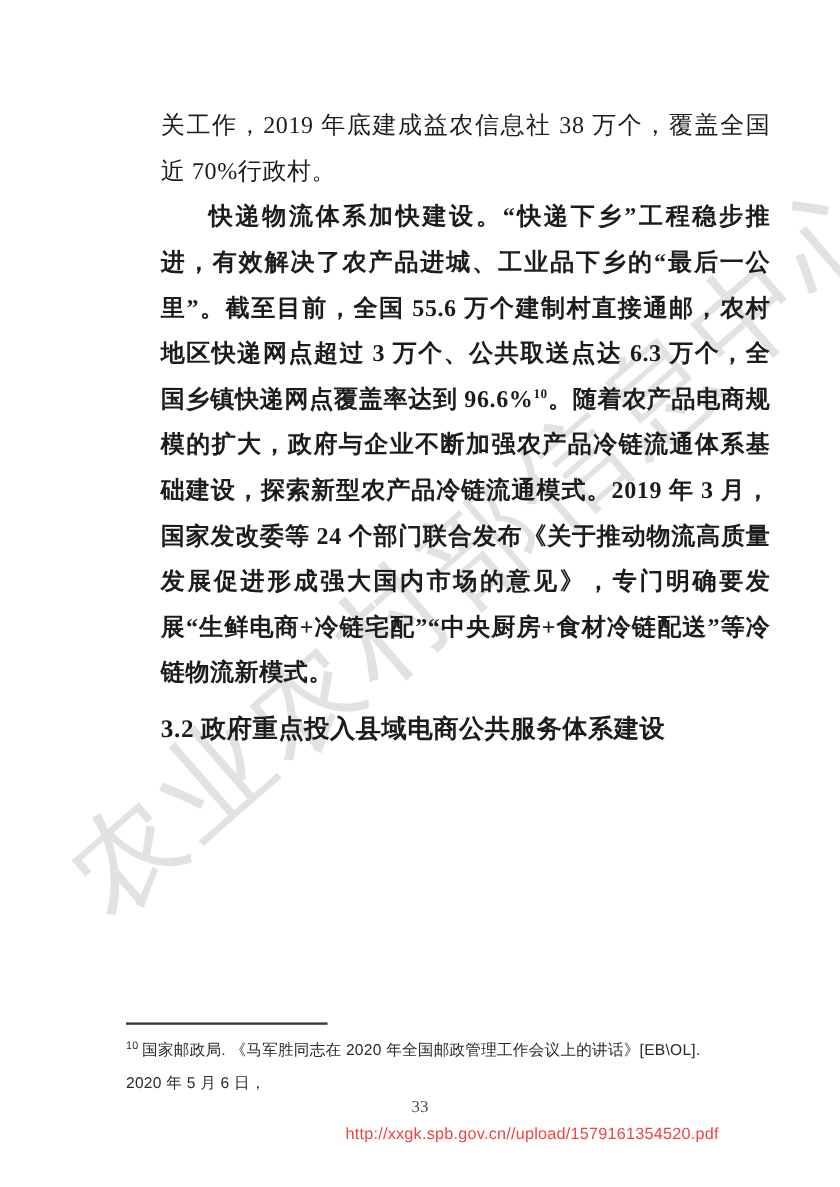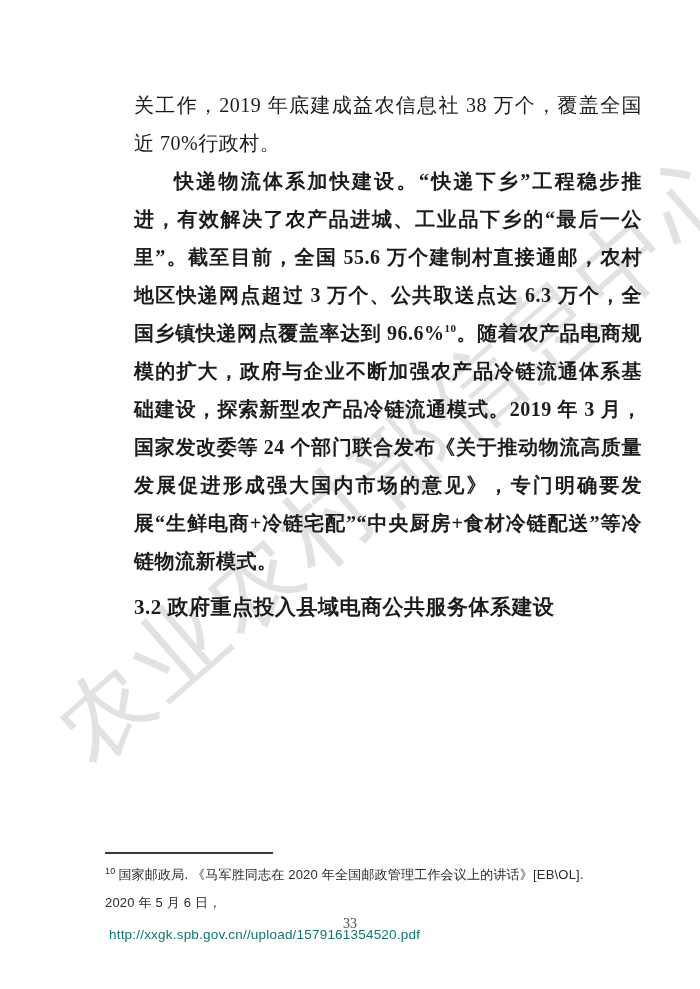--- a/index.html
+++ b/index.html
@@ -87,25 +87,26 @@
     line-height: 28px;
     letter-spacing: 0.2px;
   }
   .footnote-line sup.fn-num {
     font-size: 9px;
     line-height: 0;
     vertical-align: super;
     margin-right: 3px;
   }
   .footnote-url {
-    margin: 4px;
+    margin: 14px;
     font-size: 13.5px;
     line-height: 28px;
-    color: #0f766e;
+    color: #ef4444;
     letter-spacing: 0.2px;
+    text-align: right;
   }
   .page-number {
     position: absolute;
     top: 916px;
     left: 0;
     width: 100%;
     text-align: center;
     font-size: 14px;
     color: #4a4a4a;
     z-index: 1;

